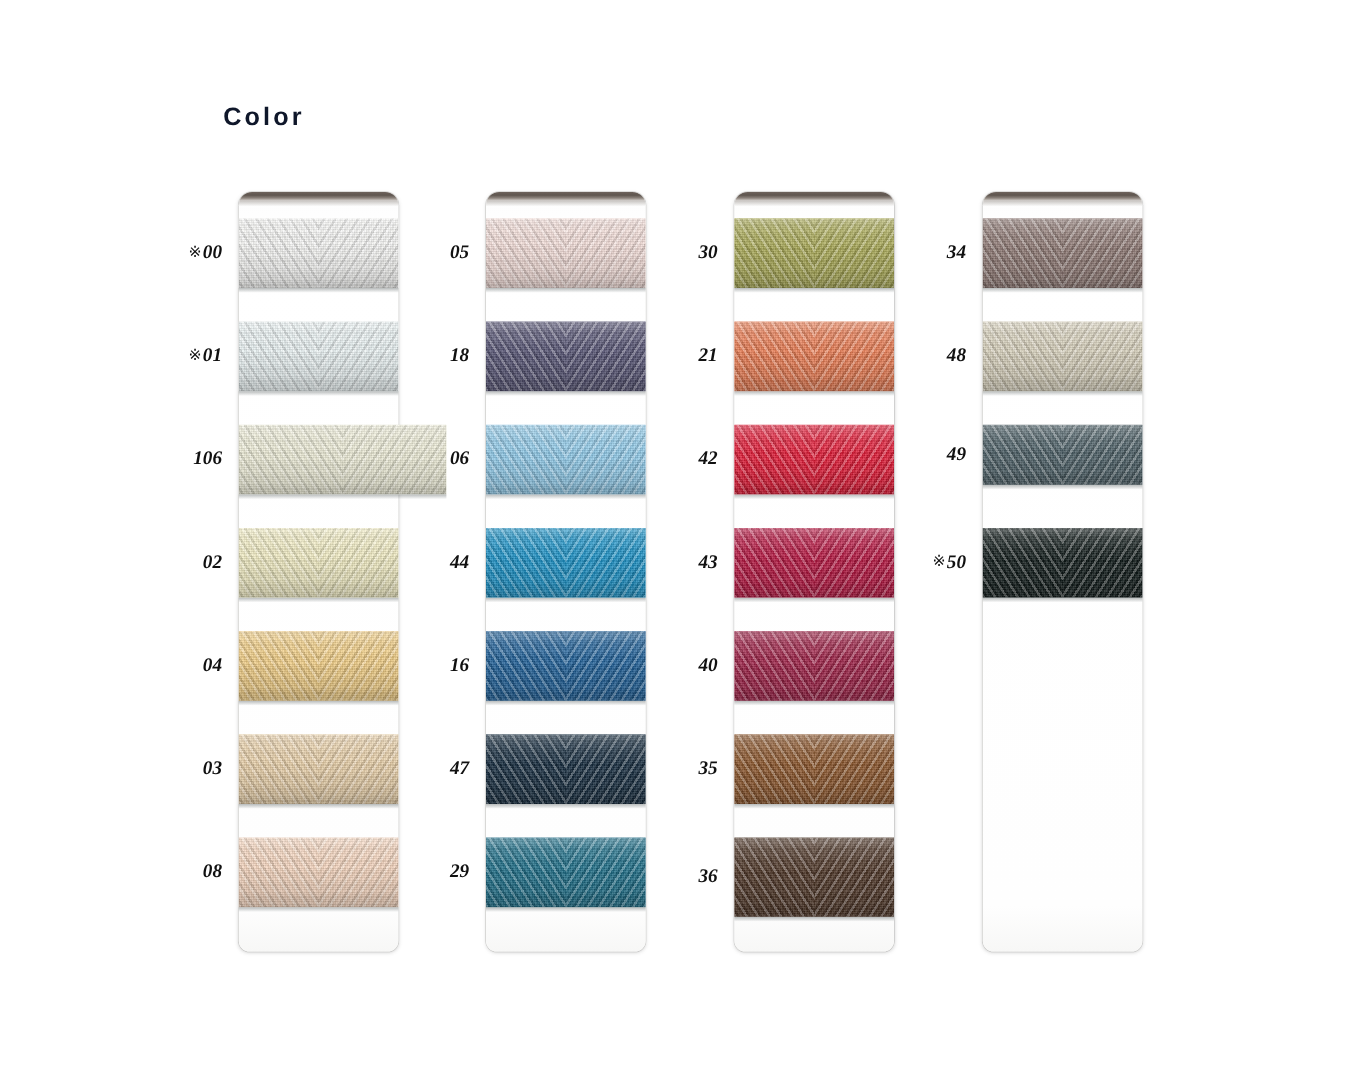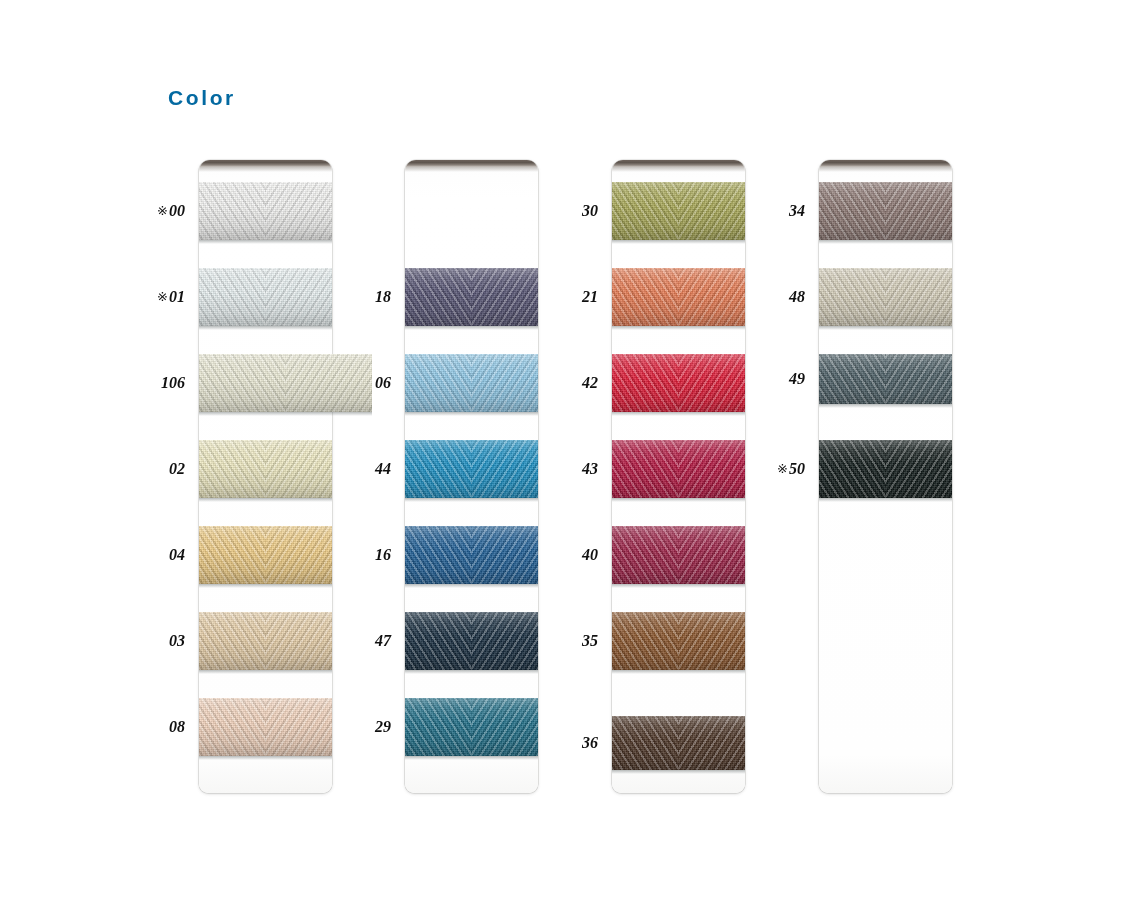--- a/index.html
+++ b/index.html
@@ -11,27 +11,27 @@
   body {
     width: 1123px;
     height: 909px;
     position: relative;
     font-family: "Liberation Sans", sans-serif;
     overflow: hidden;
   }
 
   #page-title {
     position: absolute;
-    left: 168px;
+    left: 186px;
     top: 86px;
     font-family: "Liberation Sans", sans-serif;
     font-weight: bold;
     font-size: 21px;
     letter-spacing: 2.6px;
-    color: #0369a1;
+    color: #0f172a;
   }
 
   .swatch-board {
     position: absolute;
     left: 0;
     top: 0;
     width: 1123px;
     height: 909px;
   }
 
@@ -306,20 +306,36 @@
             <div class="tape-shadow"></div>
             <div class="swatch-label"><span>08</span></div>
           </div>
         </div>
       </div>
       <div class="color-column" style="left: 405px; top: 160px; width: 133px; height: 633px;">
         <div class="card" style="width: 133px; height: 633px;">
           <div class="card-top-edge"></div>
         </div>
         <div class="rows" style="height: 633px;">
+          <div class="swatch-row" style="top: 22px; height: 58px;">
+            <div class="tape" style="background: rgb(242, 220, 215);">
+              <div class="tape-weave">
+                <div class="weave-half left">
+                  <div class="wstripe"></div>
+                </div>
+                <div class="weave-half right">
+                  <div class="wstripe"></div>
+                </div>
+              </div>
+              <div class="tape-grain"></div>
+              <div class="tape-shade"></div>
+            </div>
+            <div class="tape-shadow"></div>
+            <div class="swatch-label"><span>05</span></div>
+          </div>
           <div class="swatch-row" style="top: 108px; height: 58px;">
             <div class="tape" style="background: rgb(84, 82, 114);">
               <div class="tape-weave">
                 <div class="weave-half left">
                   <div class="wstripe"></div>
                 </div>
                 <div class="weave-half right">
                   <div class="wstripe"></div>
                 </div>
               </div>
@@ -505,21 +521,21 @@
                 <div class="weave-half right">
                   <div class="wstripe"></div>
                 </div>
               </div>
               <div class="tape-grain"></div>
               <div class="tape-shade"></div>
             </div>
             <div class="tape-shadow"></div>
             <div class="swatch-label"><span>35</span></div>
           </div>
-          <div class="swatch-row" style="top: 556px; height: 54px;">
+          <div class="swatch-row" style="top: 538px; height: 66px;">
             <div class="tape" style="background: rgb(76, 52, 37);">
               <div class="tape-weave">
                 <div class="weave-half left">
                   <div class="wstripe"></div>
                 </div>
                 <div class="weave-half right">
                   <div class="wstripe"></div>
                 </div>
               </div>
               <div class="tape-grain"></div>

